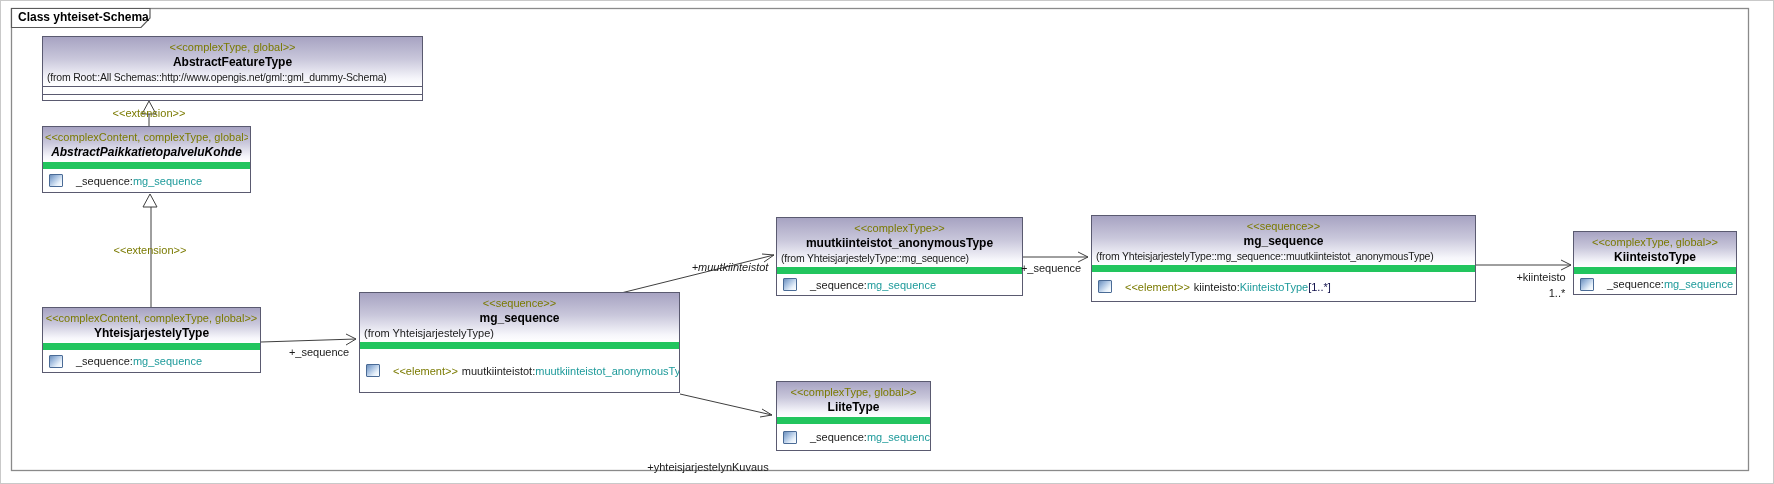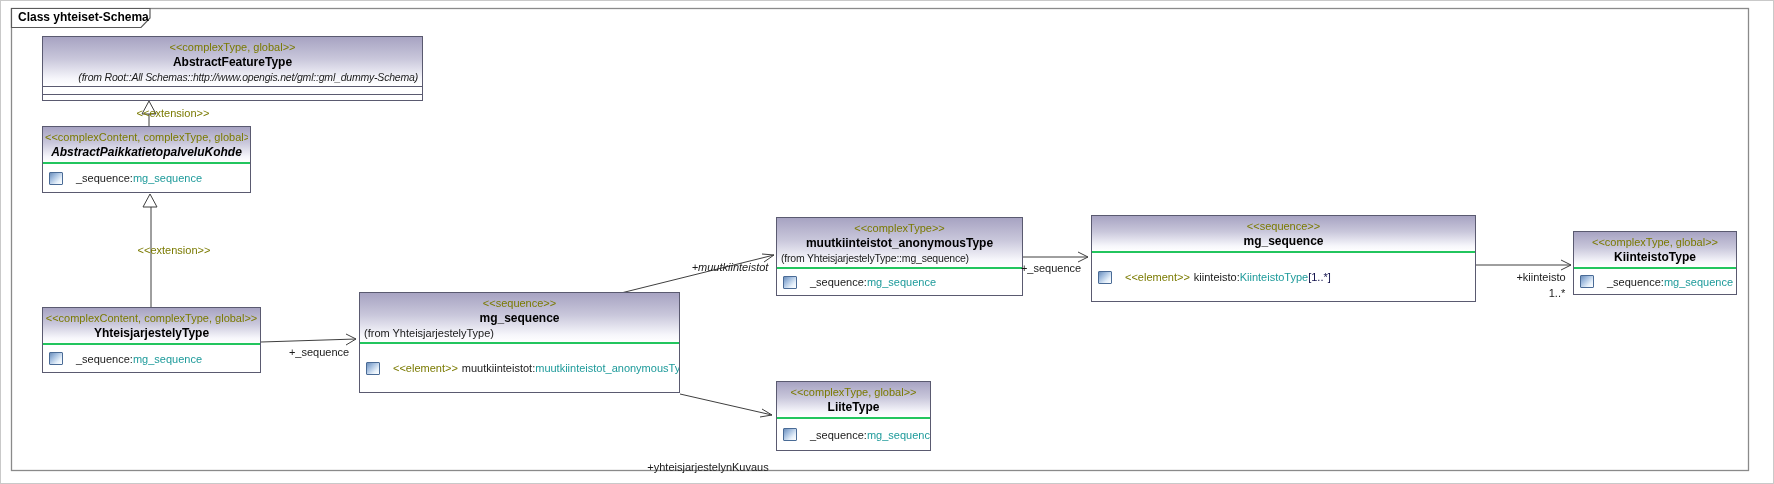--- a/index.html
+++ b/index.html
@@ -19,24 +19,24 @@
     border:1px solid #5a5a70; display:flex; flex-direction:column; overflow:hidden;
   }
   .box-header{
     flex:0 0 auto; padding:3px 2px 2px;
     background:linear-gradient(to bottom,#a7a3c2 0%,#c9c7db 45%,#f6f6fb 85%,#ffffff 100%);
   }
   .stereotype{font-size:11px; line-height:14px; text-align:center; color:#7a7a00; white-space:nowrap; overflow:hidden;}
   .class-name{font-size:12px; line-height:16px; font-weight:bold; text-align:center; color:#000; white-space:nowrap; overflow:hidden;}
   .class-name.italic{font-style:italic;}
   .from-line{font-size:11px; line-height:14px; padding:0 2px; white-space:nowrap; overflow:hidden;}
-  .from-line.centered{text-align:right;font-style:italic;}
+  .from-line.centered{text-align:left;}
   .from-line.tight{font-size:10.5px; letter-spacing:-0.2px;}
   .compartment{
-    flex:1 1 auto; border-top:2px solid #22c55e; background:#fff;
+    flex:1 1 auto; border-top:7px solid #22c55e; background:#fff;
     display:flex; flex-direction:column; justify-content:center; overflow:hidden;text-align:center;
   }
   .empty-row{flex:0 0 auto; height:7px; border-top:1px solid #5a5a70; background:#fff;}
   .attr-row{display:flex; align-items:center; padding:2px 3px 2px 6px; font-size:11px; white-space:nowrap;}
   .attr-icon{
     flex:0 0 auto; width:12px; height:11px; margin-right:13px; border:1px solid #4a6b96; border-radius:1px;
     background:linear-gradient(135deg,#6d8fba 0%,#9db9dc 30%,#e6f0fa 72%,#feffff 100%);
   }
   .attr-text{white-space:nowrap;}
   .pfx{color:#7a7a00;}
@@ -51,21 +51,21 @@
   .b3{left:358px; top:291px; width:321px; height:101px;}
   .b4{left:775px; top:216px; width:247px; height:79px;}
   .b5{left:1090px;top:214px; width:385px; height:87px;}
   .b6{left:1572px;top:230px; width:164px; height:64px;}
   .b7{left:775px; top:380px; width:155px; height:70px;}
   
   .conn-label{
     position:absolute; transform:translateX(-50%); font-size:11px; line-height:12px;
     white-space:nowrap; color:#1a1a1a;
   }
-  .conn-label.olive{color:#7a7a00;margin-left:24px;}
+  .conn-label.olive{color:#7a7a00;}
 </style>
 </head>
 <body>
 
 <div id="canvas">
 
   <svg id="frame-svg" viewBox="0 0 1774 484">
     <rect x="10.5" y="7.5" width="1737" height="462" fill="none" stroke="#8a8a8a" stroke-width="1.3"></rect>
     <path d="M10.5 7.5 H149 V17 L140 26.5 H10.5 Z" fill="#ffffff" stroke="#5a5a5a" stroke-width="1.2"></path>
   </svg>
@@ -171,20 +171,21 @@
         <span class="attr-icon"></span>
         <span class="attr-text"><span class="anm">_sequence:</span><span class="aty">mg_sequence</span></span>
       </div>
     </div>
   </div>
 
   <div class="uml-box b5">
     <div class="box-header">
       <div class="stereotype">&lt;&lt;sequence&gt;&gt;</div>
       <div class="class-name">mg_sequence</div>
+      <div class="from-line tight">(from YhteisjarjestelyType::mg_sequence::muutkiinteistot_anonymousType)</div>
     </div>
     <div class="compartment">
       <div class="attr-row">
         <span class="attr-icon"></span>
         <span class="attr-text"><span class="pfx">&lt;&lt;element&gt;&gt;</span><span class="anm">kiinteisto:</span><span class="aty">KiinteistoType</span><span class="acd">[1..*]</span></span>
       </div>
     </div>
   </div>
 
   <div class="uml-box b6">

